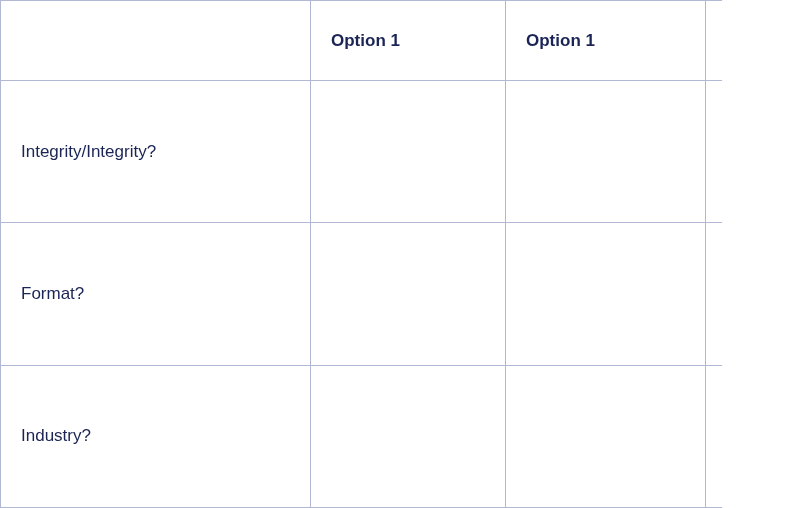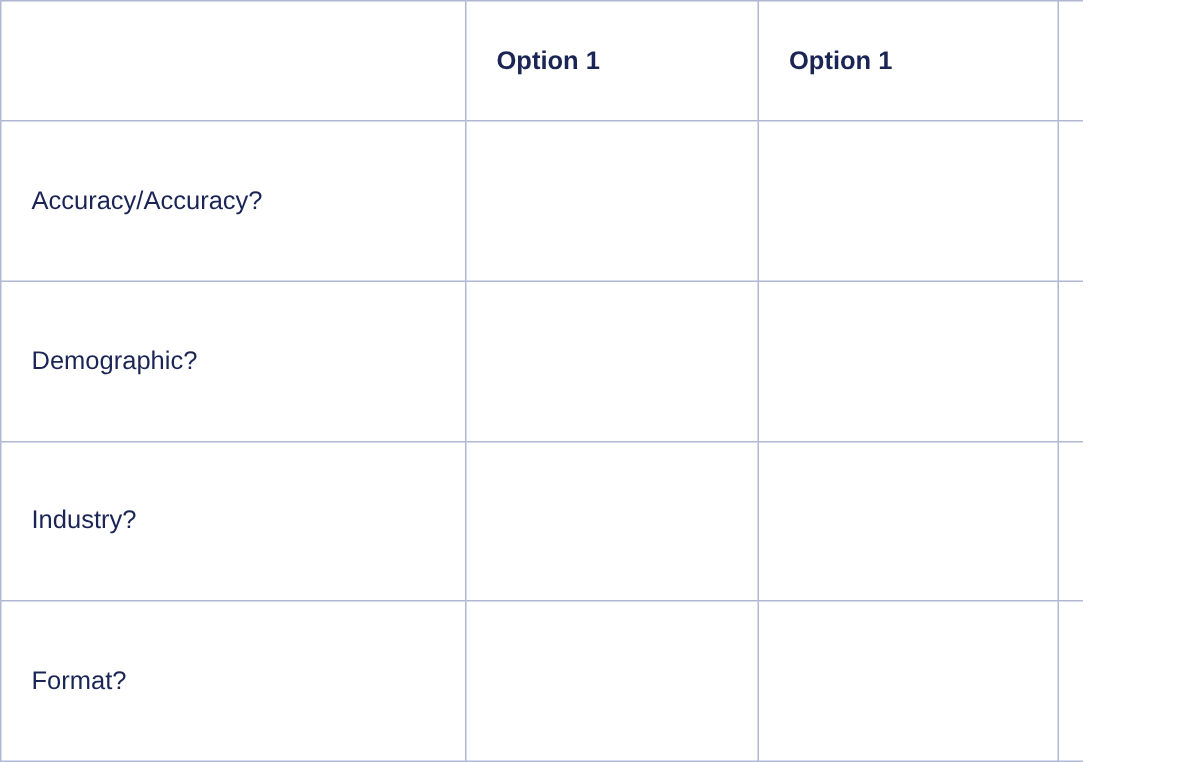--- a/index.html
+++ b/index.html
@@ -89,38 +89,32 @@
     <thead>
       <tr class="header-row">
         <th></th>
         <th>Option 1</th>
         <th>Option 1</th>
         <th></th>
       </tr>
     </thead>
     <tbody id="table-body">
     <tr>
-          <td>Accuracy/Accuracy?</td>
+          <td>Integrity/Integrity?</td>
           <td></td>
           <td></td>
           <td></td>
         </tr>
         <tr>
-          <td>Demographic?</td>
+          <td>Format?</td>
           <td></td>
           <td></td>
           <td></td>
         </tr>
         <tr>
           <td>Industry?</td>
           <td></td>
           <td></td>
           <td></td>
         </tr>
-        <tr>
-          <td>Format?</td>
-          <td></td>
-          <td></td>
-          <td></td>
-        </tr>
       </tbody>
   </table>
 </div>
 
 </body></html>

